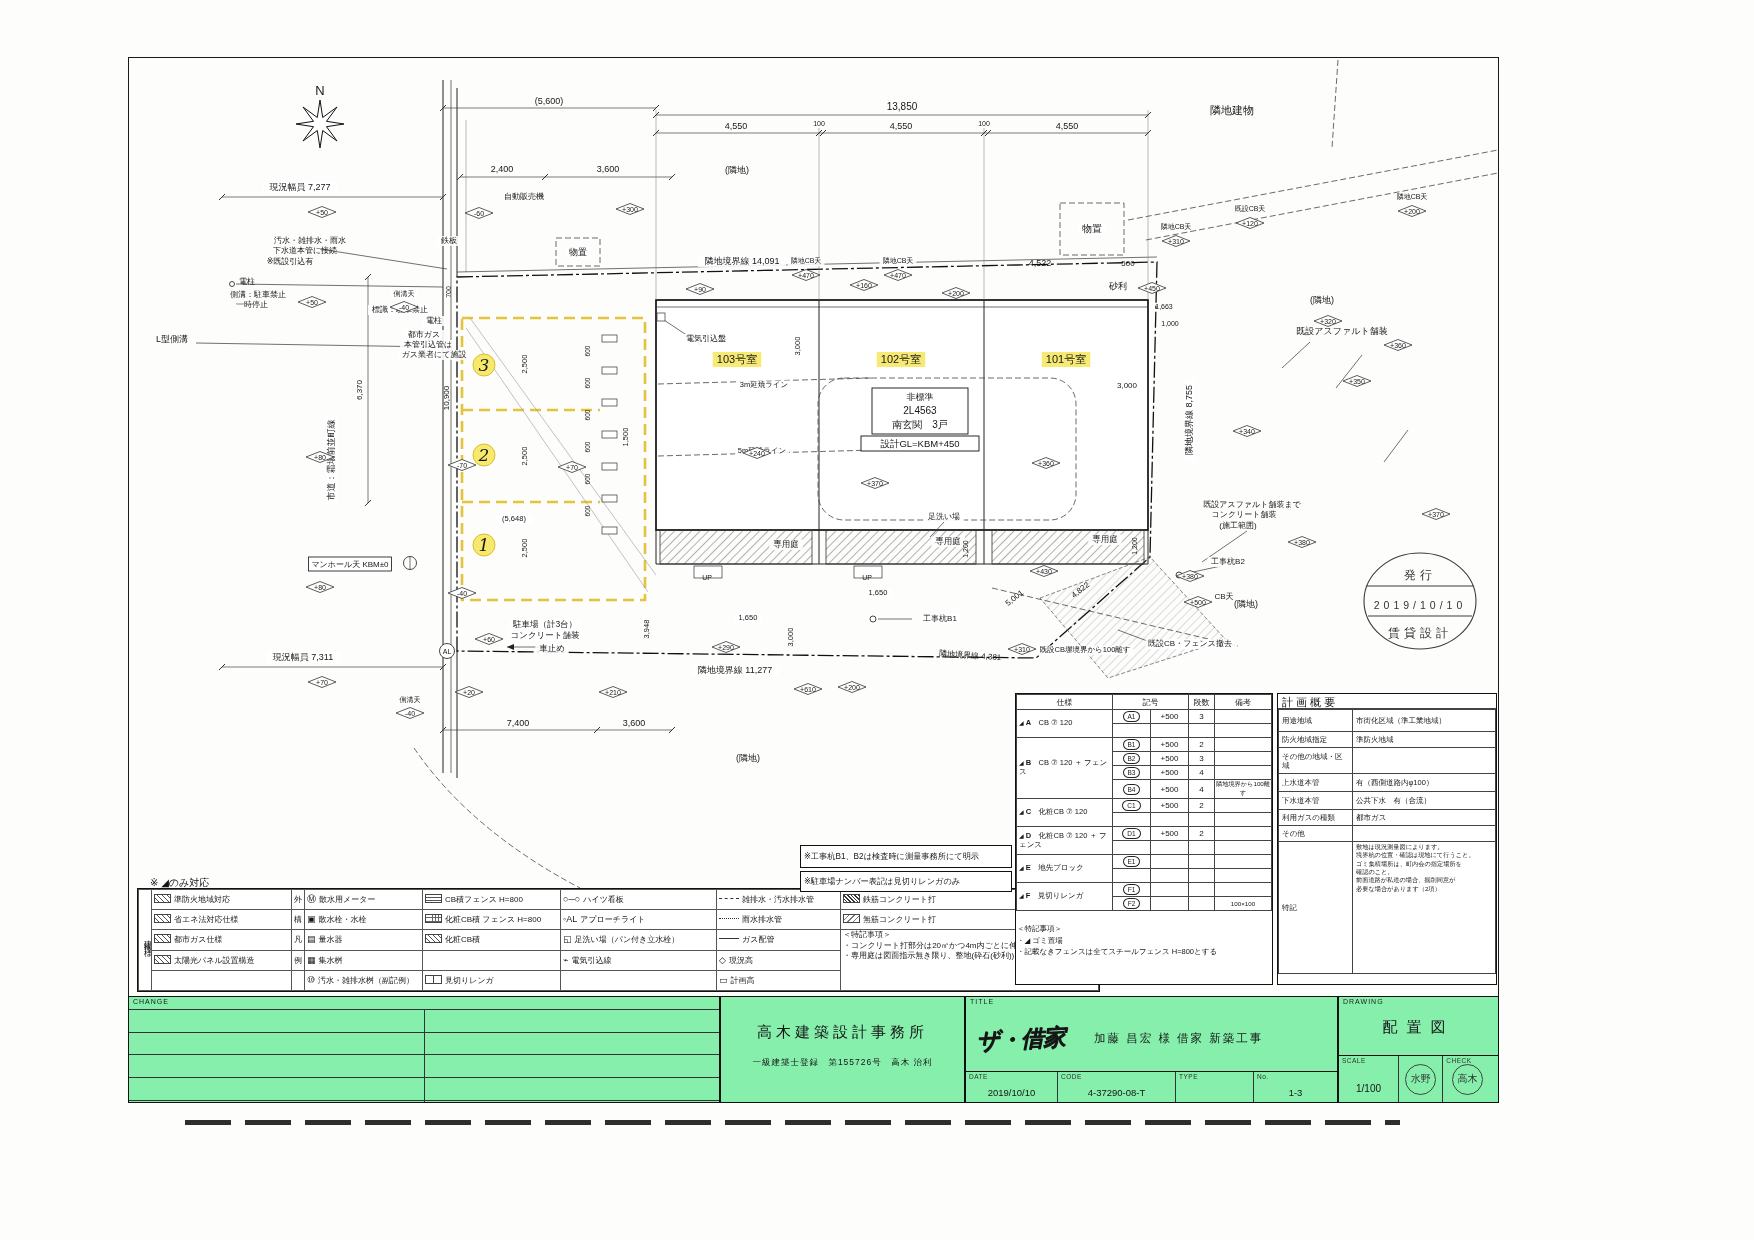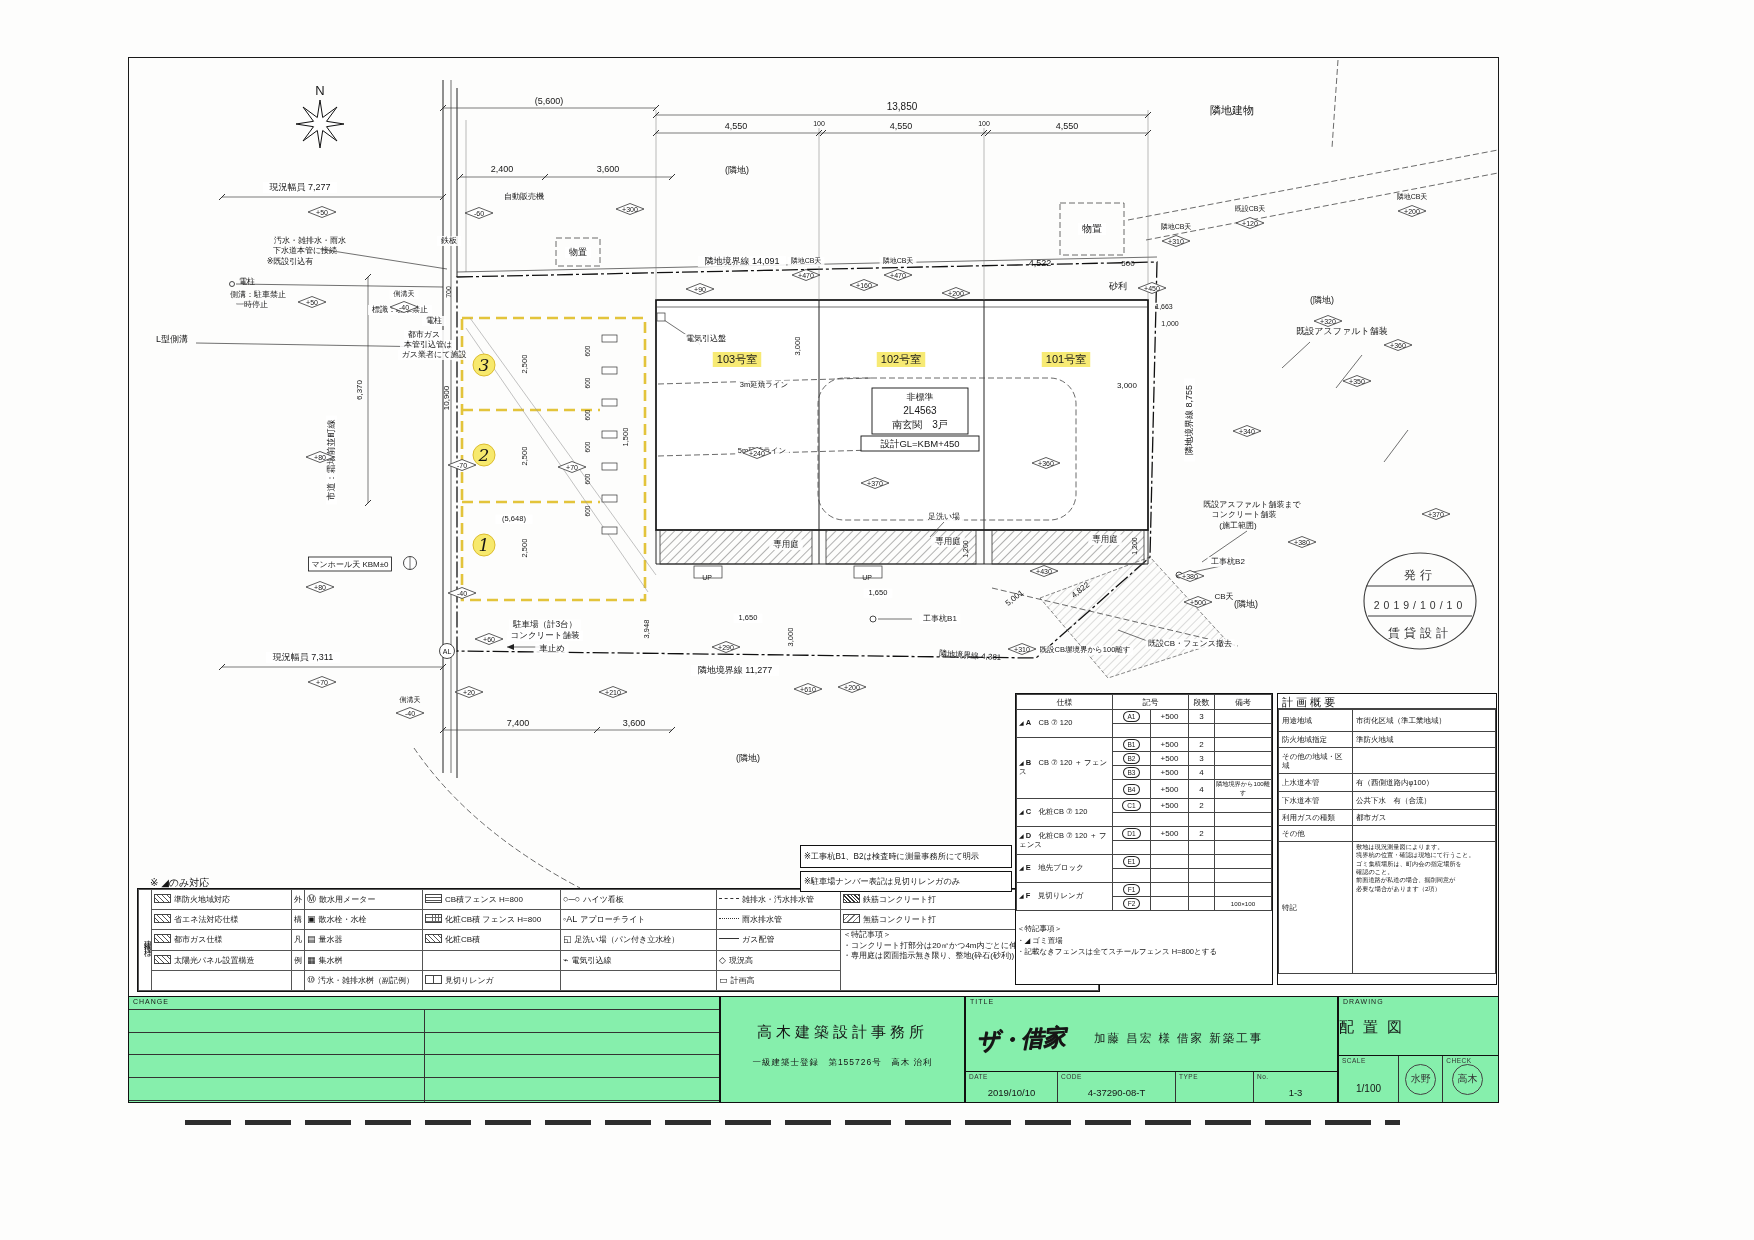--- a/index.html
+++ b/index.html
@@ -80,21 +80,21 @@
   .company-sub{margin-top:15px;text-align:center;font-size:8.5px;letter-spacing:1px}
   .mini-h{position:absolute;top:1px;left:4px;font-size:7px;letter-spacing:1px;color:#222}
   .title-mid{display:flex;align-items:center;height:72px;padding:10px 6px 0 10px}
   .logo{width:118px;font-family:"DejaVu Serif","Liberation Serif",serif;font-weight:bold;font-style:italic;font-size:23px;transform:rotate(-3deg);letter-spacing:-1px;text-shadow:.6px .6px 0 #222}
   .proj{flex:1;text-align:left;font-size:11.5px;letter-spacing:2px}
   .title-bot{position:absolute;left:0;right:0;bottom:0;height:31px;border-top:1px solid #111;display:flex}
   .tcell{position:relative;display:flex;align-items:flex-end;justify-content:center;padding-bottom:4px;border-right:.8px solid #333}
   .tcell:last-child{border-right:none}
   .mini-h2{position:absolute;top:1px;left:3px;font-size:6.5px;color:#333;letter-spacing:.5px}
   .tval{font-size:9.5px}
-  .dname{text-align:left;font-size:15px;letter-spacing:9px;margin-top:21px}
+  .dname{text-align:center;font-size:15px;letter-spacing:9px;margin-top:21px}
   .d-bot{position:absolute;left:0;right:0;bottom:0;height:47px;border-top:1px solid #111;display:flex;align-items:stretch}
   .scell{position:relative;width:60px;border-right:.8px solid #333;display:flex;align-items:flex-end;justify-content:center;padding-bottom:8px}
   .sval{font-size:10px}
   .sealwrap{position:relative;flex:1;display:flex;align-items:center;justify-content:space-evenly}
   .seal{width:31px;height:31px;border:1.2px solid #444;border-radius:50%;display:flex;align-items:center;justify-content:center;font-size:10px;color:#333}
   .checkwrap{position:relative;display:flex;align-items:center;justify-content:center;height:100%;width:50%;border-left:.8px solid #333}
   .artifact{position:absolute;left:185px;top:1120px;width:1215px;height:5px;background:repeating-linear-gradient(90deg,#2e2e2e 0 46px,rgba(0,0,0,0) 46px 60px)}
 </style>
 </head>
 <body>

